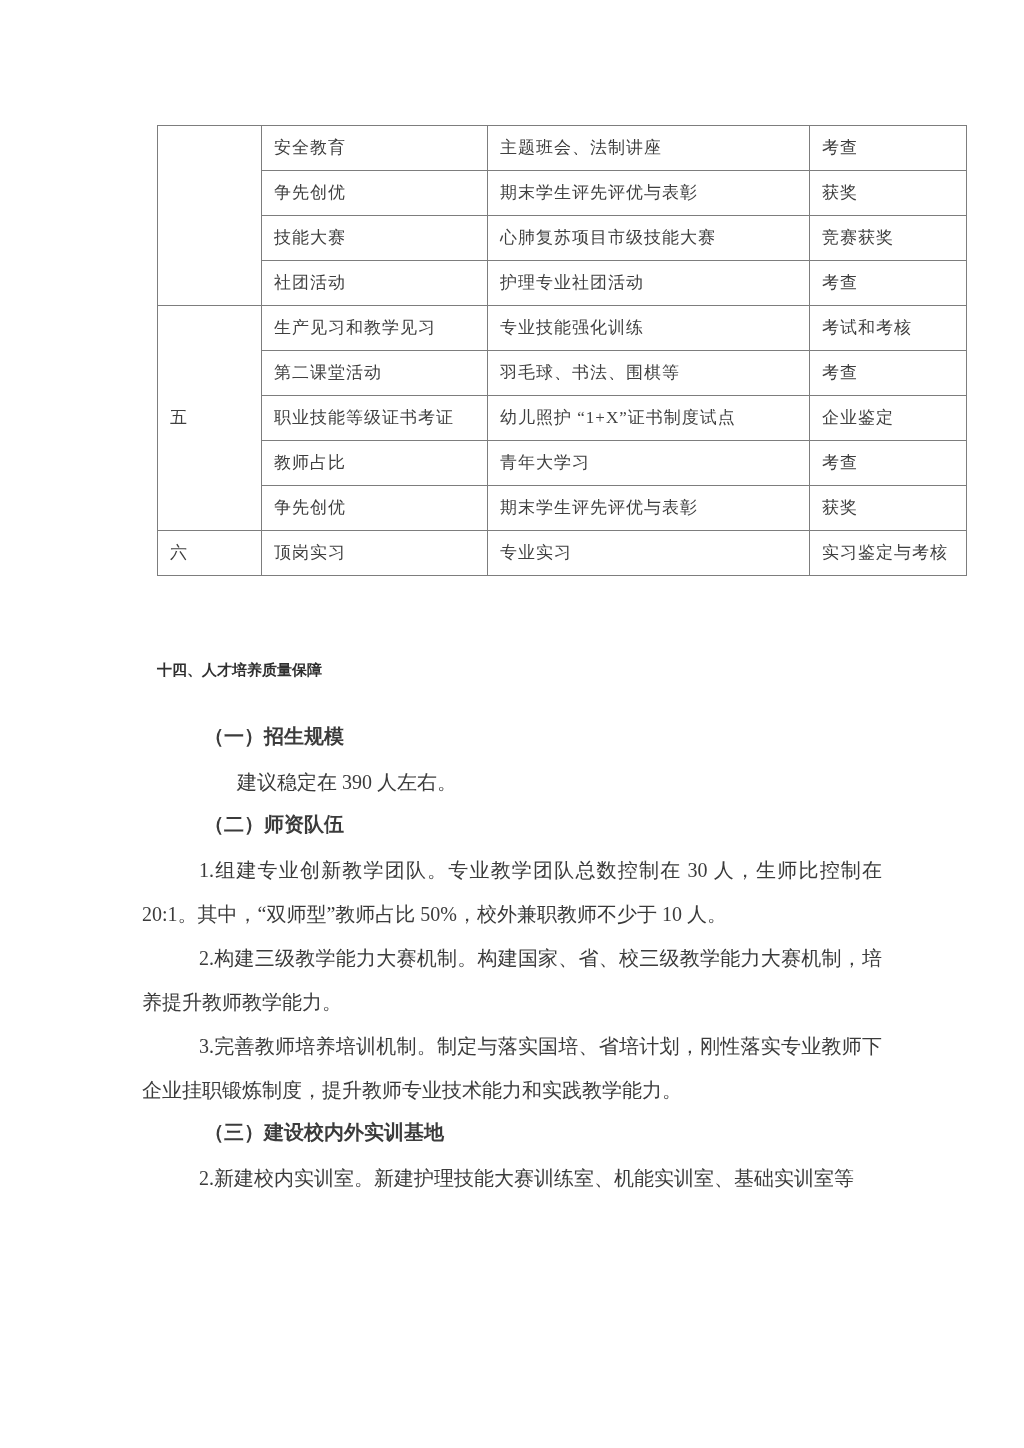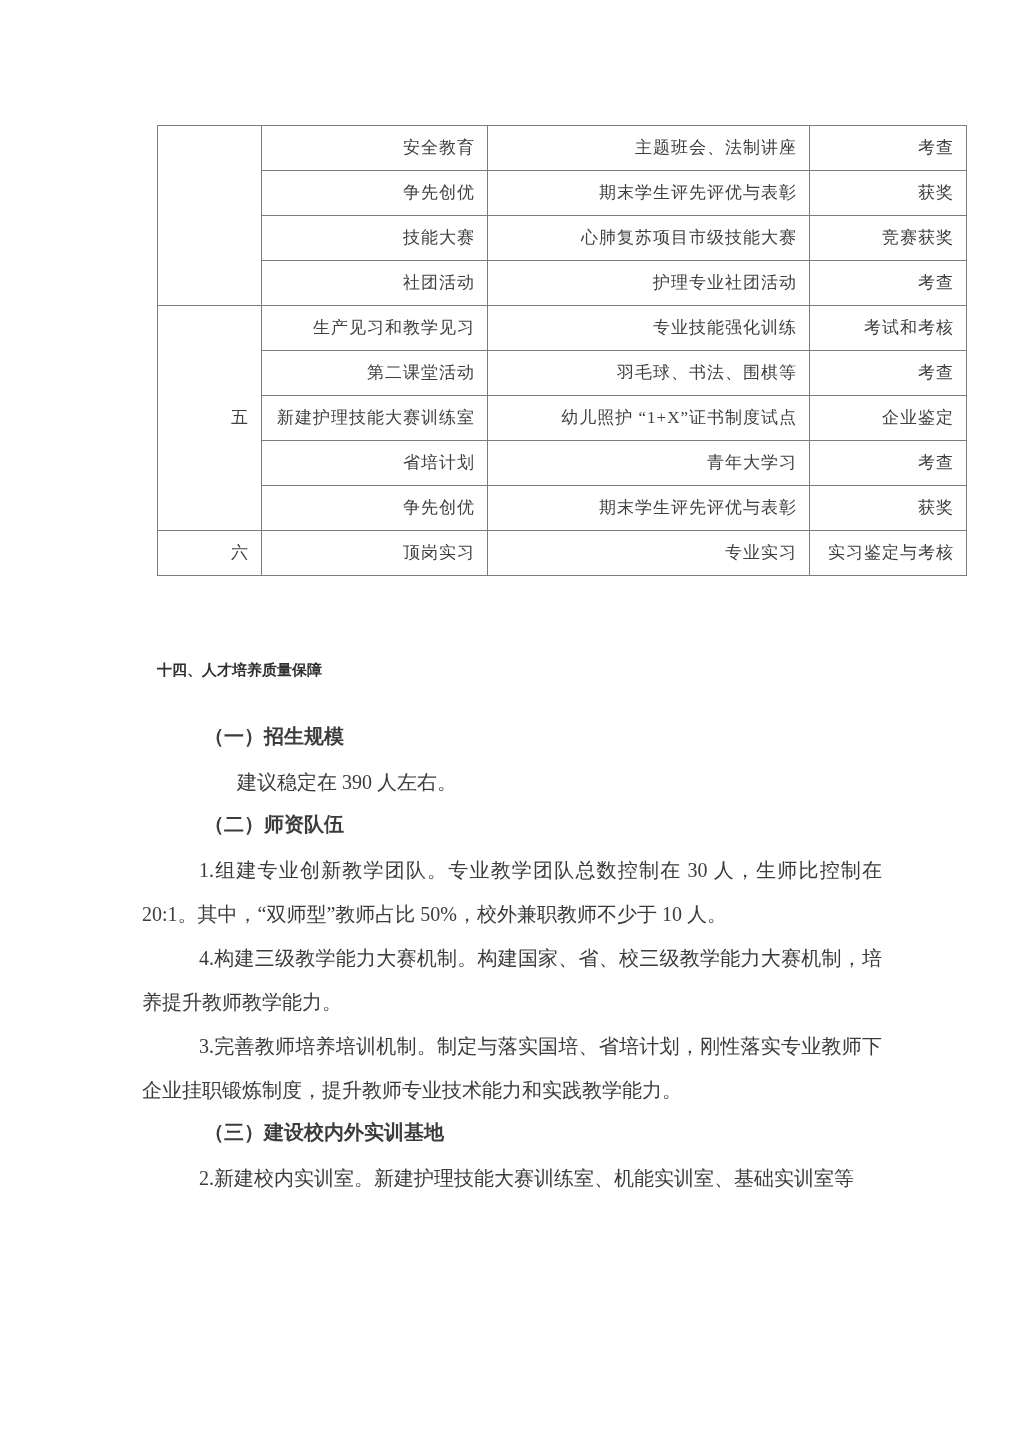--- a/index.html
+++ b/index.html
@@ -22,21 +22,21 @@
   table.doc-table {
     border-collapse: collapse;
     table-layout: fixed;
     margin-left: 15px;
     width: 709px;
     font-size: 17px;
     color: #3f3f3f;
   }
   table.doc-table td {
     border: 1px solid #7d7d7d;
-    text-align: right;
+    text-align: left;
     vertical-align: middle;
     height: 44px;
     line-height: 44px;
     padding: 0 12px;
     letter-spacing: 1px;
     overflow: hidden;
   }
   td.col-label    { width: 79px;  }
   td.col-activity { width: 201px; }
   td.col-content  { width: 297px; }
@@ -111,26 +111,26 @@
           <td class="col-activity">生产见习和教学见习</td>
           <td class="col-content">专业技能强化训练</td>
           <td class="col-assessment">考试和考核</td>
         </tr>
         <tr>
           <td class="col-activity">第二课堂活动</td>
           <td class="col-content">羽毛球、书法、围棋等</td>
           <td class="col-assessment">考查</td>
         </tr>
         <tr>
-          <td class="col-activity">新建护理技能大赛训练室</td>
+          <td class="col-activity">职业技能等级证书考证</td>
           <td class="col-content">幼儿照护 “1+X”证书制度试点</td>
           <td class="col-assessment">企业鉴定</td>
         </tr>
         <tr>
-          <td class="col-activity">省培计划</td>
+          <td class="col-activity">教师占比</td>
           <td class="col-content">青年大学习</td>
           <td class="col-assessment">考查</td>
         </tr>
         <tr>
           <td class="col-activity">争先创优</td>
           <td class="col-content">期末学生评先评优与表彰</td>
           <td class="col-assessment">获奖</td>
         </tr>
         <tr>
           <td rowspan="1" class="col-label">六</td>
@@ -141,20 +141,20 @@
       </tbody>
   </table>
 
   <h1 class="heading">十四、人才培养质量保障</h1>
 
   <div id="blocks">
       <p class="block subheading">（一）招生规模</p>
       <p class="block lead">建议稳定在 390 人左右。</p>
       <p class="block subheading">（二）师资队伍</p>
       <p class="block body">1.组建专业创新教学团队。专业教学团队总数控制在 30 人，生师比控制在 20:1。其中，“双师型”教师占比 50%，校外兼职教师不少于 10 人。</p>
-      <p class="block body">4.构建三级教学能力大赛机制。构建国家、省、校三级教学能力大赛机制，培养提升教师教学能力。</p>
+      <p class="block body">2.构建三级教学能力大赛机制。构建国家、省、校三级教学能力大赛机制，培养提升教师教学能力。</p>
       <p class="block body">3.完善教师培养培训机制。制定与落实国培、省培计划，刚性落实专业教师下企业挂职锻炼制度，提升教师专业技术能力和实践教学能力。</p>
       <p class="block subheading">（三）建设校内外实训基地</p>
       <p class="block body">2.新建校内实训室。新建护理技能大赛训练室、机能实训室、基础实训室等</p>
     </div>
 
 
 </div>
 
 </body></html>

